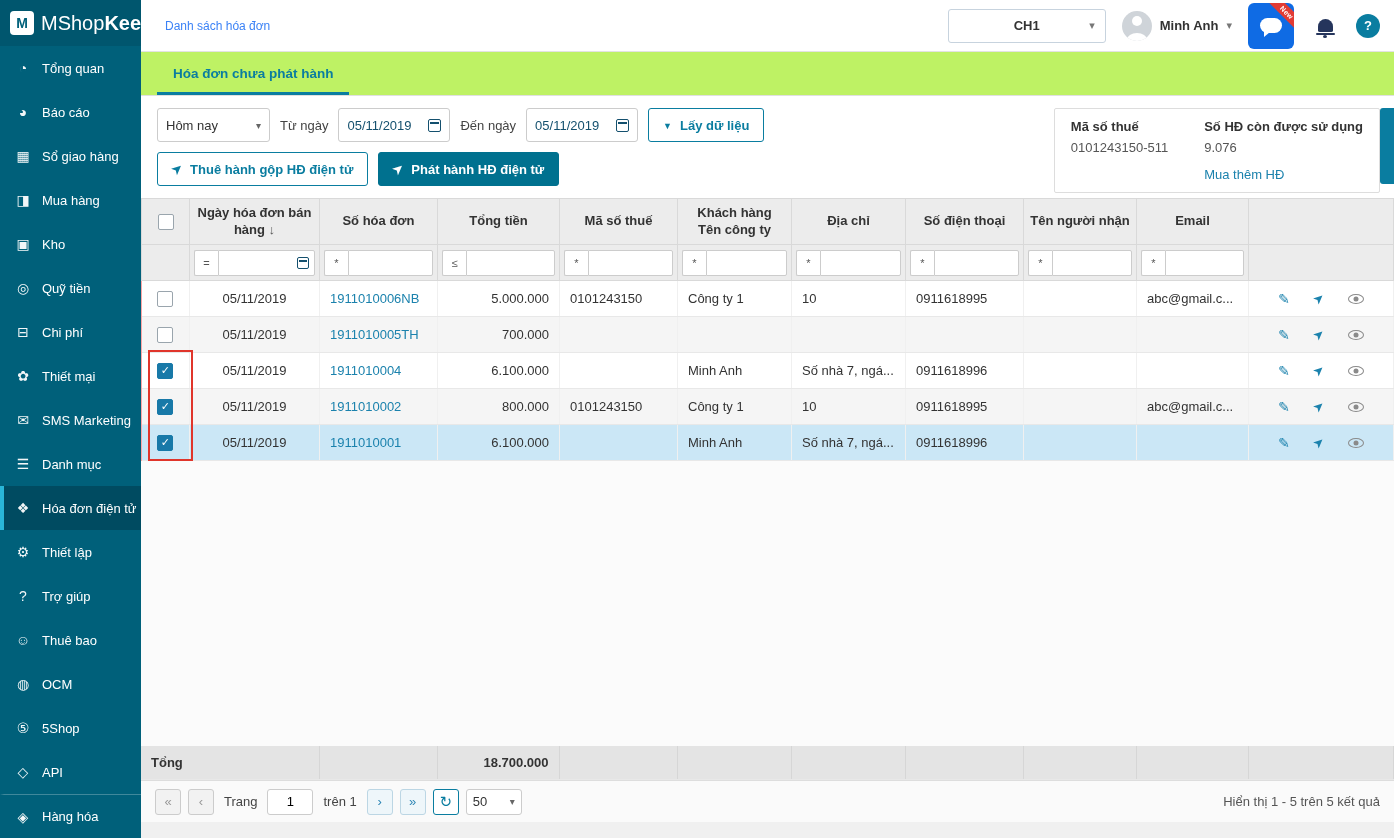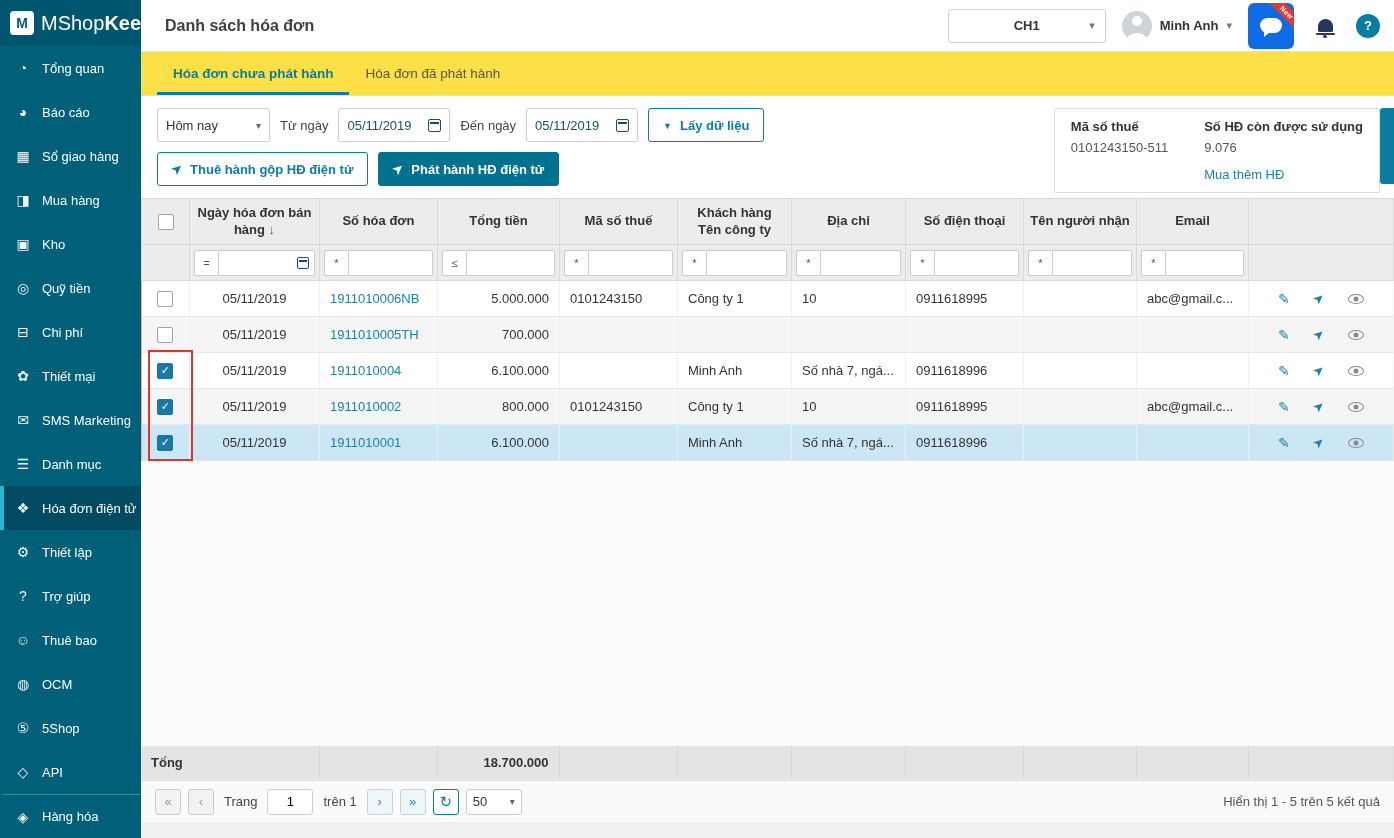--- a/index.html
+++ b/index.html
@@ -15,39 +15,39 @@
   .side-item{height:44px;display:flex;align-items:center;gap:10px;padding:0 10px;cursor:pointer;border-left:4px solid transparent;flex-shrink:0}
   .side-item.active{background:#004b61;border-left-color:#29b6d8}
   .side-item.sep-top{border-top:1px solid rgba(255,255,255,.25)}
   .si-icon{width:18px;text-align:center;font-size:14px;opacity:.95;flex-shrink:0}
   .si-label{font-size:13px;white-space:nowrap}
 
   
   .main{flex:1;min-width:0;display:flex;flex-direction:column;background:#f0f0f0;position:relative}
 
   .topbar{height:52px;background:#fff;border-bottom:1px solid #e3e3e3;display:flex;align-items:center;gap:16px;padding:0 14px 0 24px;flex-shrink:0}
-  .page-title{font-size:16px;font-weight:bold;color:#404040;flex:1}
+  .page-title{font-size:12px;font-weight:normal;color:#3b82f6;flex:1}
   .store-select{width:158px;height:34px;border:1px solid #c7d3de;border-radius:3px;position:relative;display:flex;align-items:center;justify-content:center;font-weight:600;color:#333;cursor:pointer;background:#fff}
   .store-select .caret{position:absolute;right:10px;color:#777;font-size:11px}
   .user{display:flex;align-items:center;gap:8px;font-weight:600;cursor:pointer}
   .avatar{width:30px;height:30px;border-radius:50%;background:#cfd4d9;position:relative;overflow:hidden;flex-shrink:0}
   .avatar::before{content:"";position:absolute;top:5px;left:50%;transform:translateX(-50%);width:10px;height:10px;border-radius:50%;background:#fff}
   .avatar::after{content:"";position:absolute;bottom:-5px;left:50%;transform:translateX(-50%);width:20px;height:13px;border-radius:50%;background:#fff}
   .user .caret{color:#777;font-size:11px}
   .zalo{width:46px;height:46px;background:#0f6be4;border-radius:6px;position:relative;overflow:hidden;display:flex;align-items:center;justify-content:center;cursor:pointer;flex-shrink:0}
   .bubble{width:22px;height:15px;background:#fff;border-radius:8px;position:relative}
   .bubble::after{content:"";position:absolute;left:4px;bottom:-4px;width:0;height:0;border-left:6px solid #fff;border-bottom:5px solid transparent}
   .ribbon{position:absolute;top:4px;right:-13px;transform:rotate(45deg);background:#e23b34;color:#fff;font-size:7px;line-height:9px;padding:1px 13px;font-weight:bold;letter-spacing:.3px}
   .bell-btn{width:30px;height:30px;display:flex;align-items:center;justify-content:center;cursor:pointer}
   .bell{width:15px;height:13px;background:#25355c;border-radius:8px 8px 2px 2px;position:relative}
   .bell::before{content:"";position:absolute;bottom:-3px;left:-2px;right:-2px;height:2px;background:#25355c;border-radius:2px}
   .bell::after{content:"";position:absolute;bottom:-6px;left:50%;margin-left:-2px;width:4px;height:3px;background:#25355c;border-radius:50%}
   .help-circle{width:24px;height:24px;border-radius:50%;background:#0a7da0;color:#fff;display:flex;align-items:center;justify-content:center;font-weight:bold;font-size:13px;cursor:pointer;flex-shrink:0}
 
-  .tabs{background:#fde047;display:flex;padding:0 16px;border-bottom:1px solid #e0e0e0;flex-shrink:0}
+  .tabs{background:#bef264;display:flex;padding:0 16px;border-bottom:1px solid #e0e0e0;flex-shrink:0}
   .tab{padding:14px 16px 11px;color:#555;cursor:pointer;border-bottom:3px solid transparent;font-size:13.5px}
   .tab.active{color:#0a7da0;font-weight:bold;border-bottom-color:#0a7da0}
 
   .filters{background:#fff;padding:12px 16px;position:relative;flex-shrink:0}
   .frow{display:flex;align-items:center;gap:10px}
   .frow + .frow{margin-top:10px}
   .select{height:34px;border:1px solid #ccc;border-radius:3px;background:#fff;display:flex;align-items:center;justify-content:space-between;padding:0 8px;gap:8px;cursor:pointer}
   .preset{width:113px}
   .caret{font-size:10px;color:#666}
   .flabel{color:#444}
@@ -215,21 +215,20 @@
         <span class="ribbon">New</span>
       </div>
       <div class="bell-btn">
         <span class="bell"></span>
       </div>
       <div class="help-circle">?</div>
     </div>
 
     <div class="tabs">
       <div class="tab active">Hóa đơn chưa phát hành</div>
-      <div class="tab">Hóa đơn đã phát hành</div>
     </div>
 
     <div class="filters">
       <div class="frow">
         <div class="select preset">
           <span>Hôm nay</span>
           <span class="caret">▾</span>
         </div>
         <span class="flabel">Từ ngày</span>
         <div class="date-input">

